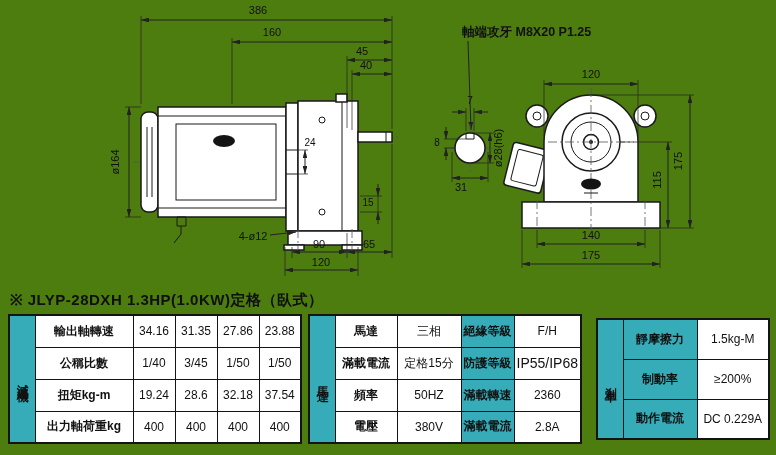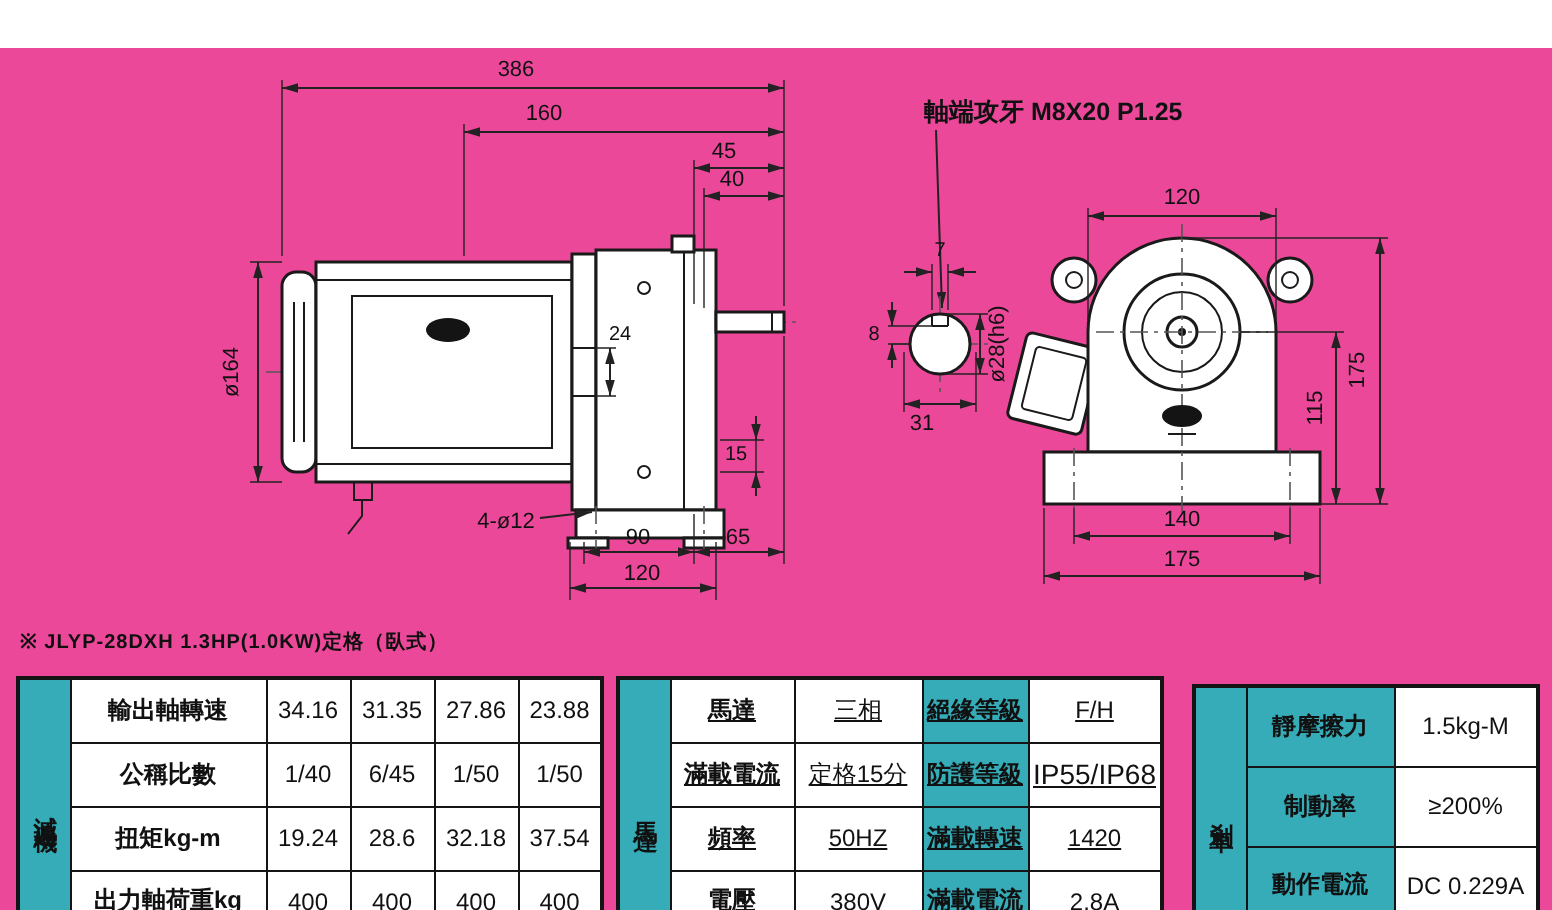--- a/index.html
+++ b/index.html
@@ -4,55 +4,55 @@
 <style>
   * { margin:0; padding:0; box-sizing:border-box; }
   html,body { width:776px; height:455px; }
   body {
     background:#fff;
     font-family:"Liberation Sans", sans-serif;
     position:relative;
     overflow:hidden;
     color:#111;
   }
-  .page { position:absolute; inset:0; background:#ec4899;margin-top:24px; }
+  .page { position:absolute; inset:0; background:#4d7c0f; }
 
   
   .drawing { position:absolute; top:0; left:0; }
   .o  { fill:#fff; stroke:#1a1a1a; stroke-width:1.5; }
   .o2 { fill:none; stroke:#1a1a1a; stroke-width:1; }
   .cl { fill:none; stroke:#555; stroke-width:0.8; stroke-dasharray:9 3 2 3; }
   .d  { stroke:#222; stroke-width:1; fill:none; }
   .x  { stroke:#222; stroke-width:0.7; fill:none; }
   text.t { font-size:11px; fill:#111; text-anchor:middle;
            font-family:"Liberation Sans", sans-serif; }
   text.t.small { font-size:10px; }
   text.note { font-size:12.5px; font-weight:bold; fill:#111;
               font-family:"Liberation Sans", sans-serif; }
 
   
   .title {
     position:absolute; top:289px; left:10px;
-    font-size:10px; font-weight:bold; letter-spacing:0.5px; color:#101010;
+    font-size:15px; font-weight:bold; letter-spacing:0.5px; color:#101010;
   }
 
   
   .tables { position:absolute; top:314px; left:0; width:776px; height:141px; }
   table.spec { position:absolute; border-collapse:collapse; table-layout:fixed; background:#fff;
                border:2px solid #141414; }
   table.spec td {
     border:1.6px solid #141414; text-align:center; vertical-align:middle;
     font-size:12px; color:#111; padding:0 2px; white-space:nowrap; overflow:hidden;
   }
   #t-reducer, #t-motor { top:0; }
   #t-reducer tr, #t-motor tr { height:32px; }
   #t-brake { top:4px; }
   #t-brake tr { height:40px;padding-left:19px; }
   #t-reducer { left:8px; }
-  #t-motor   { left:308px;text-decoration:underline; }
+  #t-motor   { left:308px; }
   #t-brake   { left:596px; }
   td.grp  { background:#36acb8; font-weight:bold; font-size:13px; }
   td.grp span { writing-mode:vertical-rl; text-orientation:upright; letter-spacing:3px; }
   td.lbl  { font-weight:bold; }
   td.teal { background:#36acb8; }
   td.val.sm { font-size:14px; }
 </style>
 </head>
 <body>
 
@@ -214,21 +214,21 @@
           <td class="grp" rowspan="4"><span>減速機</span></td>
           <td class="lbl">輸出軸轉速</td>
           <td class="val">34.16</td>
           <td class="val">31.35</td>
           <td class="val">27.86</td>
           <td class="val">23.88</td>
         </tr>
         <tr>
           <td class="lbl">公稱比數</td>
           <td class="val">1/40</td>
-          <td class="val">6/45</td>
+          <td class="val">3/45</td>
           <td class="val">1/50</td>
           <td class="val">1/50</td>
         </tr>
         <tr>
           <td class="lbl">扭矩kg-m</td>
           <td class="val">19.24</td>
           <td class="val">28.6</td>
           <td class="val">32.18</td>
           <td class="val">37.54</td>
         </tr>
@@ -261,21 +261,21 @@
         <tr>
           <td class="lbl">滿載電流</td>
           <td class="val">定格15分</td>
           <td class="lbl teal">防護等級</td>
           <td class="val sm">IP55/IP68</td>
         </tr>
         <tr>
           <td class="lbl">頻率</td>
           <td class="val">50HZ</td>
           <td class="lbl teal">滿載轉速</td>
-          <td class="val">1420</td>
+          <td class="val">2360</td>
         </tr>
         <tr>
           <td class="lbl">電壓</td>
           <td class="val">380V</td>
           <td class="lbl teal">滿載電流</td>
           <td class="val">2.8A</td>
         </tr>
       </tbody>
     </table>
 

